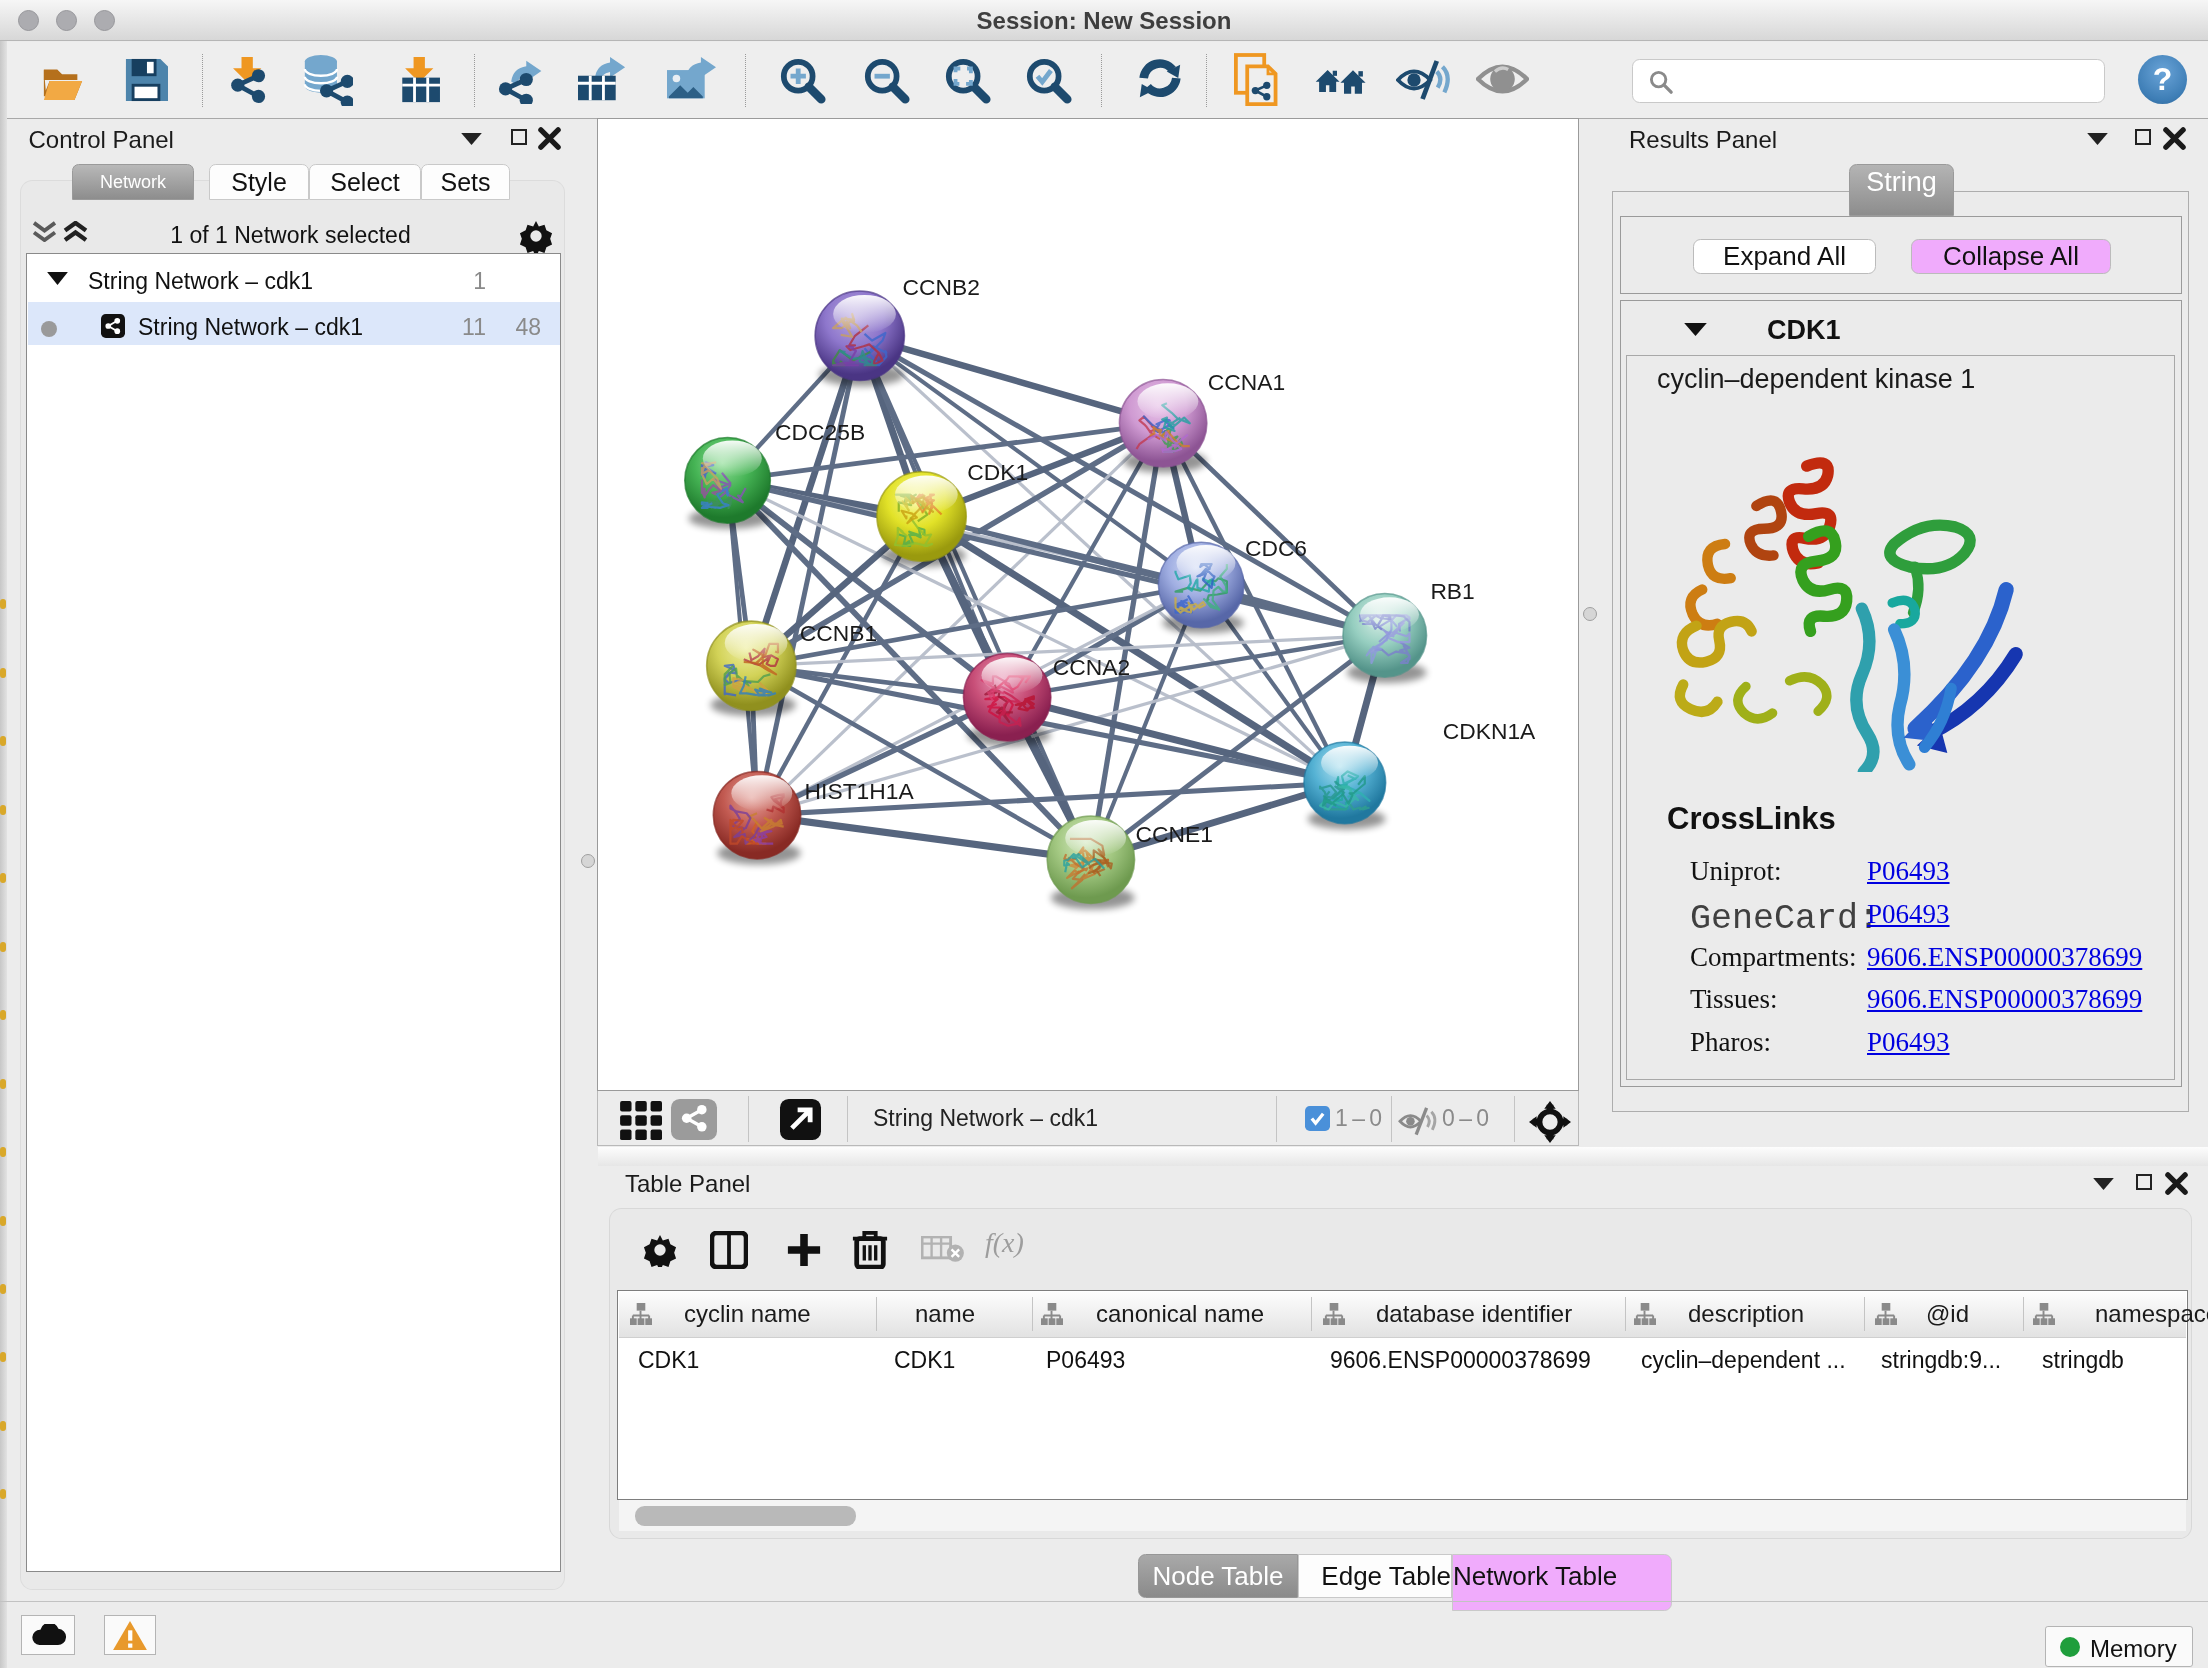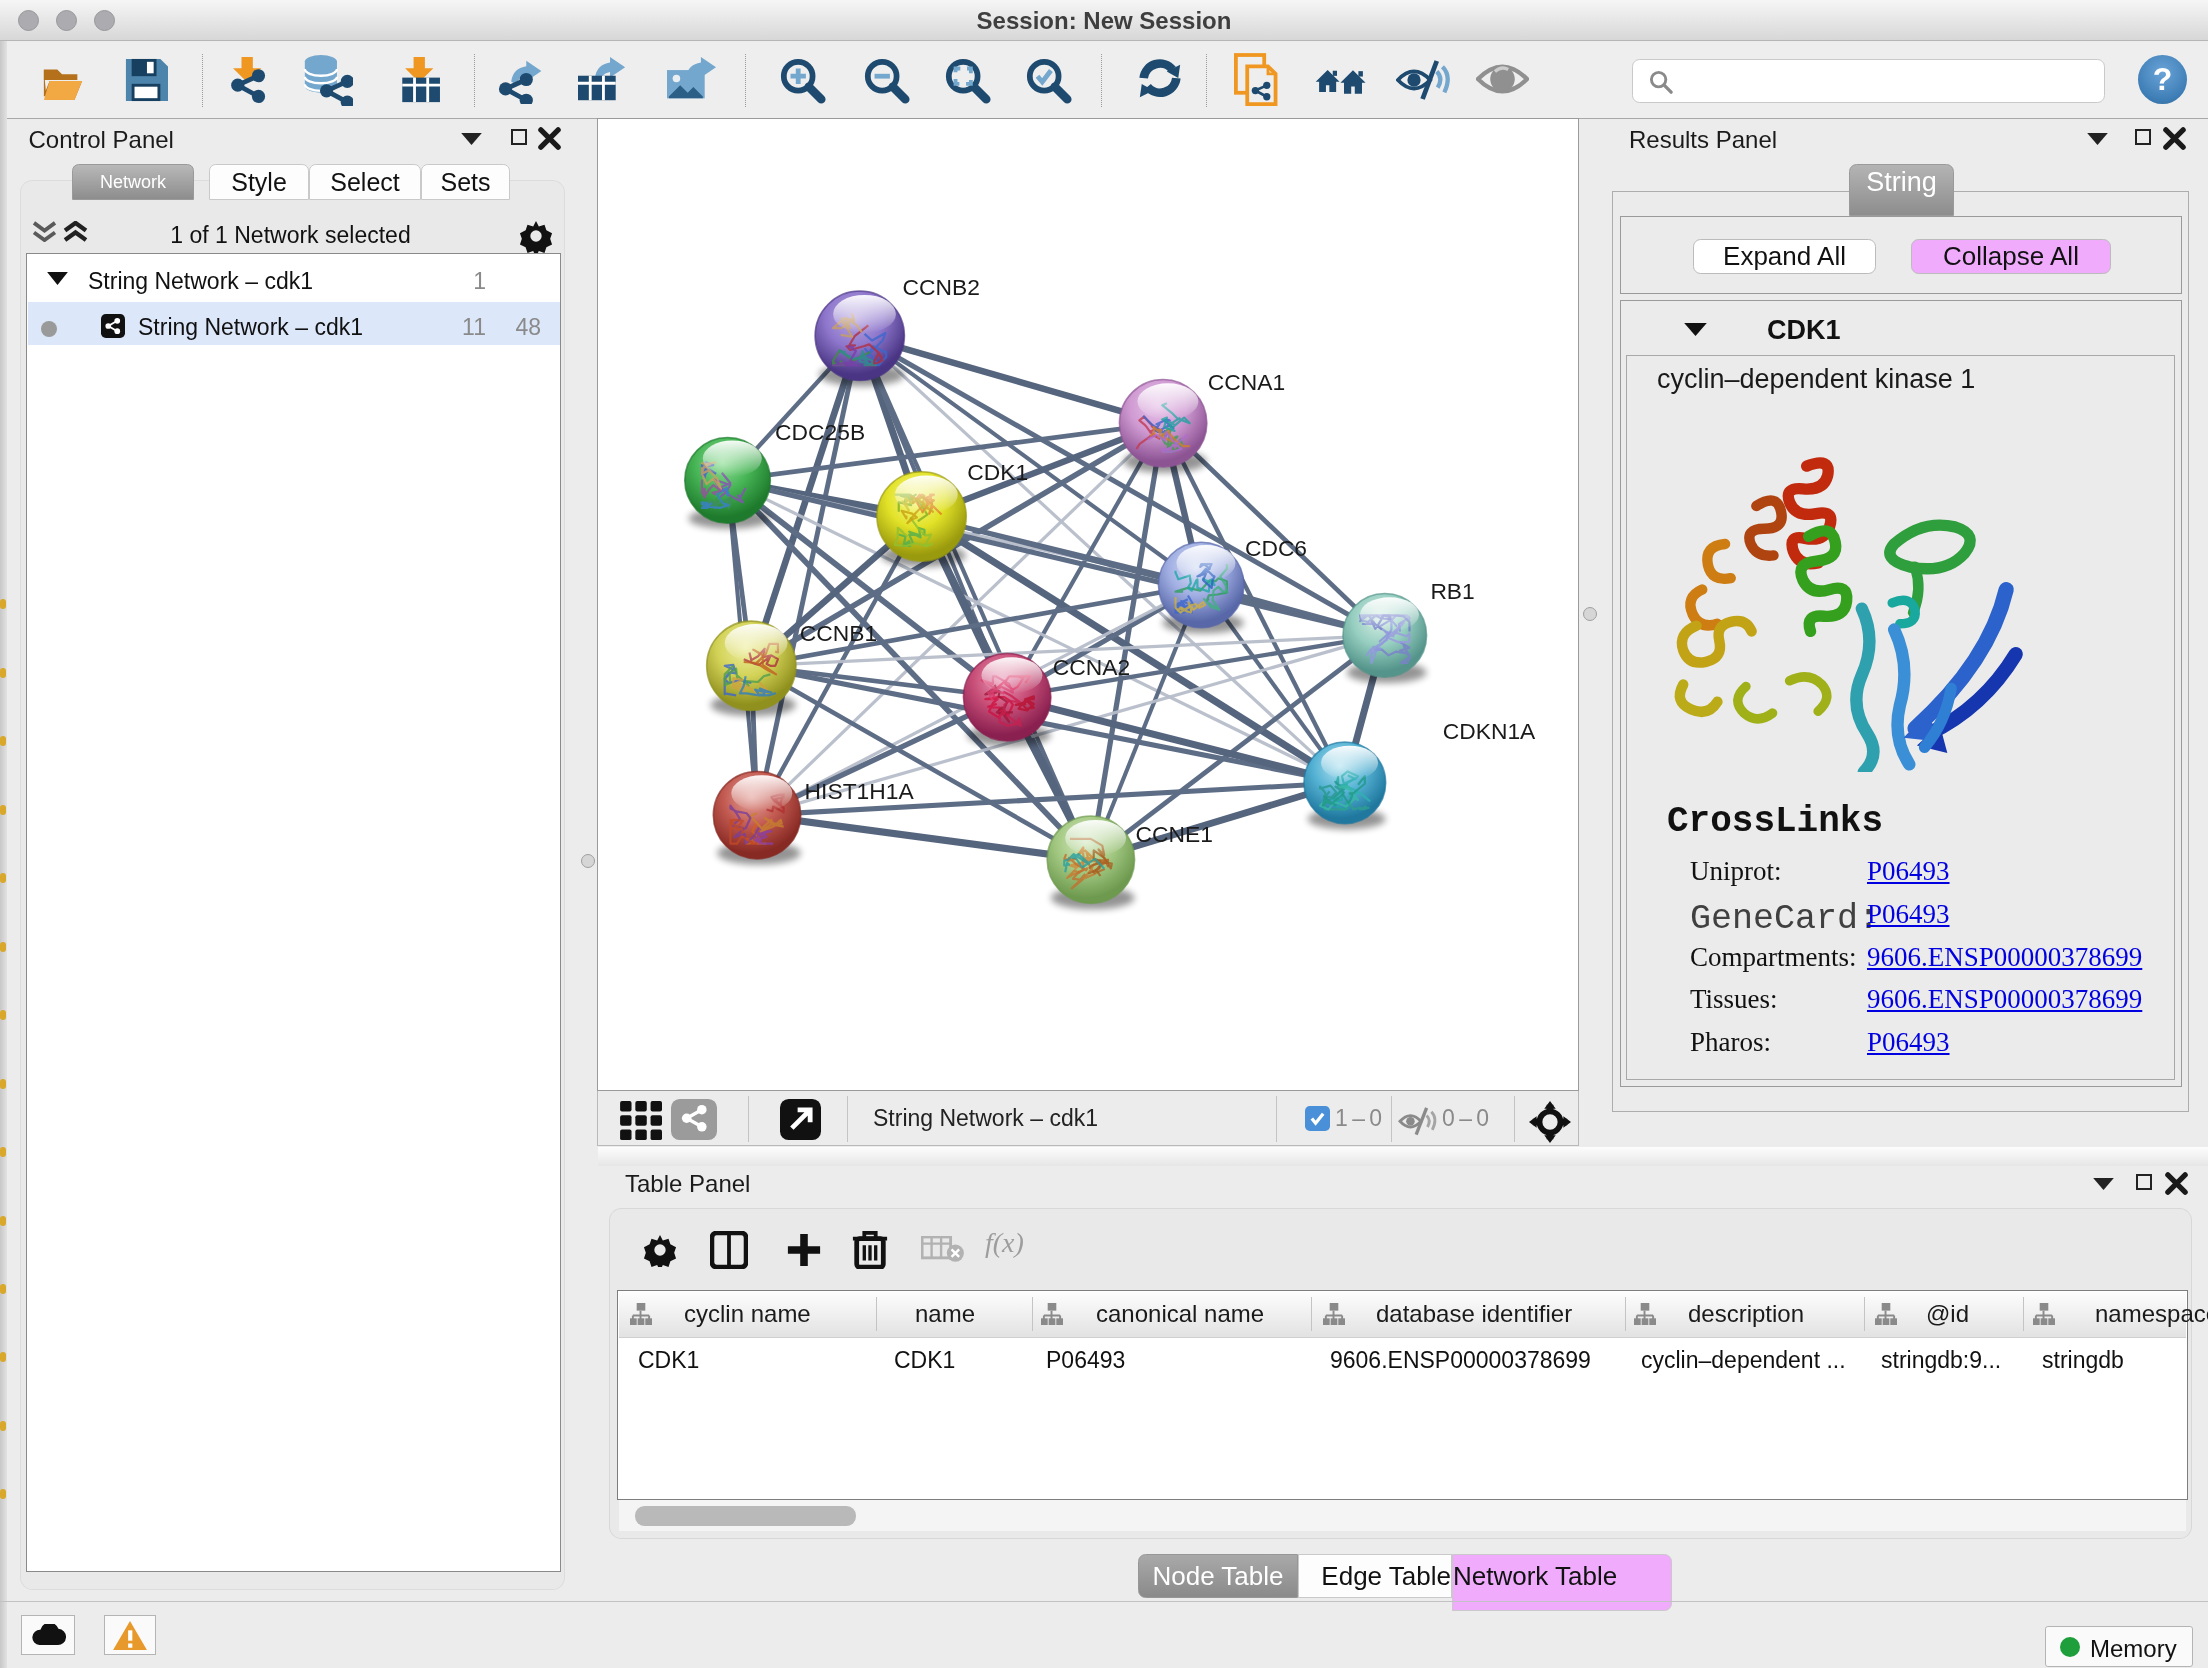--- a/index.html
+++ b/index.html
@@ -551,21 +551,21 @@
       <path d="M238 162 q20-8 24 8 q2 14-16 14" stroke="#18a89e" stroke-width="10"></path>
       <path d="M206 168 q16 34 0 70 q-14 32 6 62 q14 22-4 40" stroke="#2fa0ad" stroke-width="13"></path>
       <path d="M240 190 q18 38 6 80 q-8 34 10 62" stroke="#3b8fd6" stroke-width="13"></path>
       <path d="M358 148 q-18 76-96 146" stroke="#2b62cc" stroke-width="16"></path>
       <path d="M368 216 q-34 56-92 84" stroke="#1636b0" stroke-width="15"></path>
       <path d="M276 276 l-26 28 36 4 z" fill="#2b62cc" stroke="none"></path>
       <path d="M288 290 l-24 22 32 8 z" fill="#1636b0" stroke="none"></path>
       <path d="M300 252 q-6 36-28 62" stroke="#2f7fd4" stroke-width="12"></path>
     </g>
   </svg>
-<div class="abs" style="left:1667px;top:801px;font-family:Liberation Mono, monospace;font-size:36px;font-weight:bold;color:#111">CrossLinks</div>
+<div class="abs" style="left:1667px;top:801px;font-family:Liberation Sans, sans-serif;font-size:31px;font-weight:bold;color:#111">CrossLinks</div>
 <div class="abs" style="left:1690px;top:856px;font-family:'Liberation Serif',serif;font-size:27px;color:#111">Uniprot:</div>
 <div class="abs" style="left:1867px;top:856px;font-family:'Liberation Serif',serif;font-size:27px;color:#0000e0;text-decoration:underline">P06493</div>
 <div class="abs" style="left:1690px;top:899px;font-family:Liberation Mono, monospace;font-size:35px;color:#404040">GeneCard:</div>
 <div class="abs" style="left:1867px;top:899px;font-family:'Liberation Serif',serif;font-size:27px;color:#0000e0;text-decoration:underline">P06493</div>
 <div class="abs" style="left:1690px;top:942px;font-family:'Liberation Serif',serif;font-size:27px;color:#111">Compartments:</div>
 <div class="abs" style="left:1867px;top:942px;font-family:'Liberation Serif',serif;font-size:27px;color:#0000e0;text-decoration:underline">9606.ENSP00000378699</div>
 <div class="abs" style="left:1690px;top:984px;font-family:'Liberation Serif',serif;font-size:27px;color:#111">Tissues:</div>
 <div class="abs" style="left:1867px;top:984px;font-family:'Liberation Serif',serif;font-size:27px;color:#0000e0;text-decoration:underline">9606.ENSP00000378699</div>
 <div class="abs" style="left:1690px;top:1027px;font-family:'Liberation Serif',serif;font-size:27px;color:#111">Pharos:</div>
 <div class="abs" style="left:1867px;top:1027px;font-family:'Liberation Serif',serif;font-size:27px;color:#0000e0;text-decoration:underline">P06493</div>

